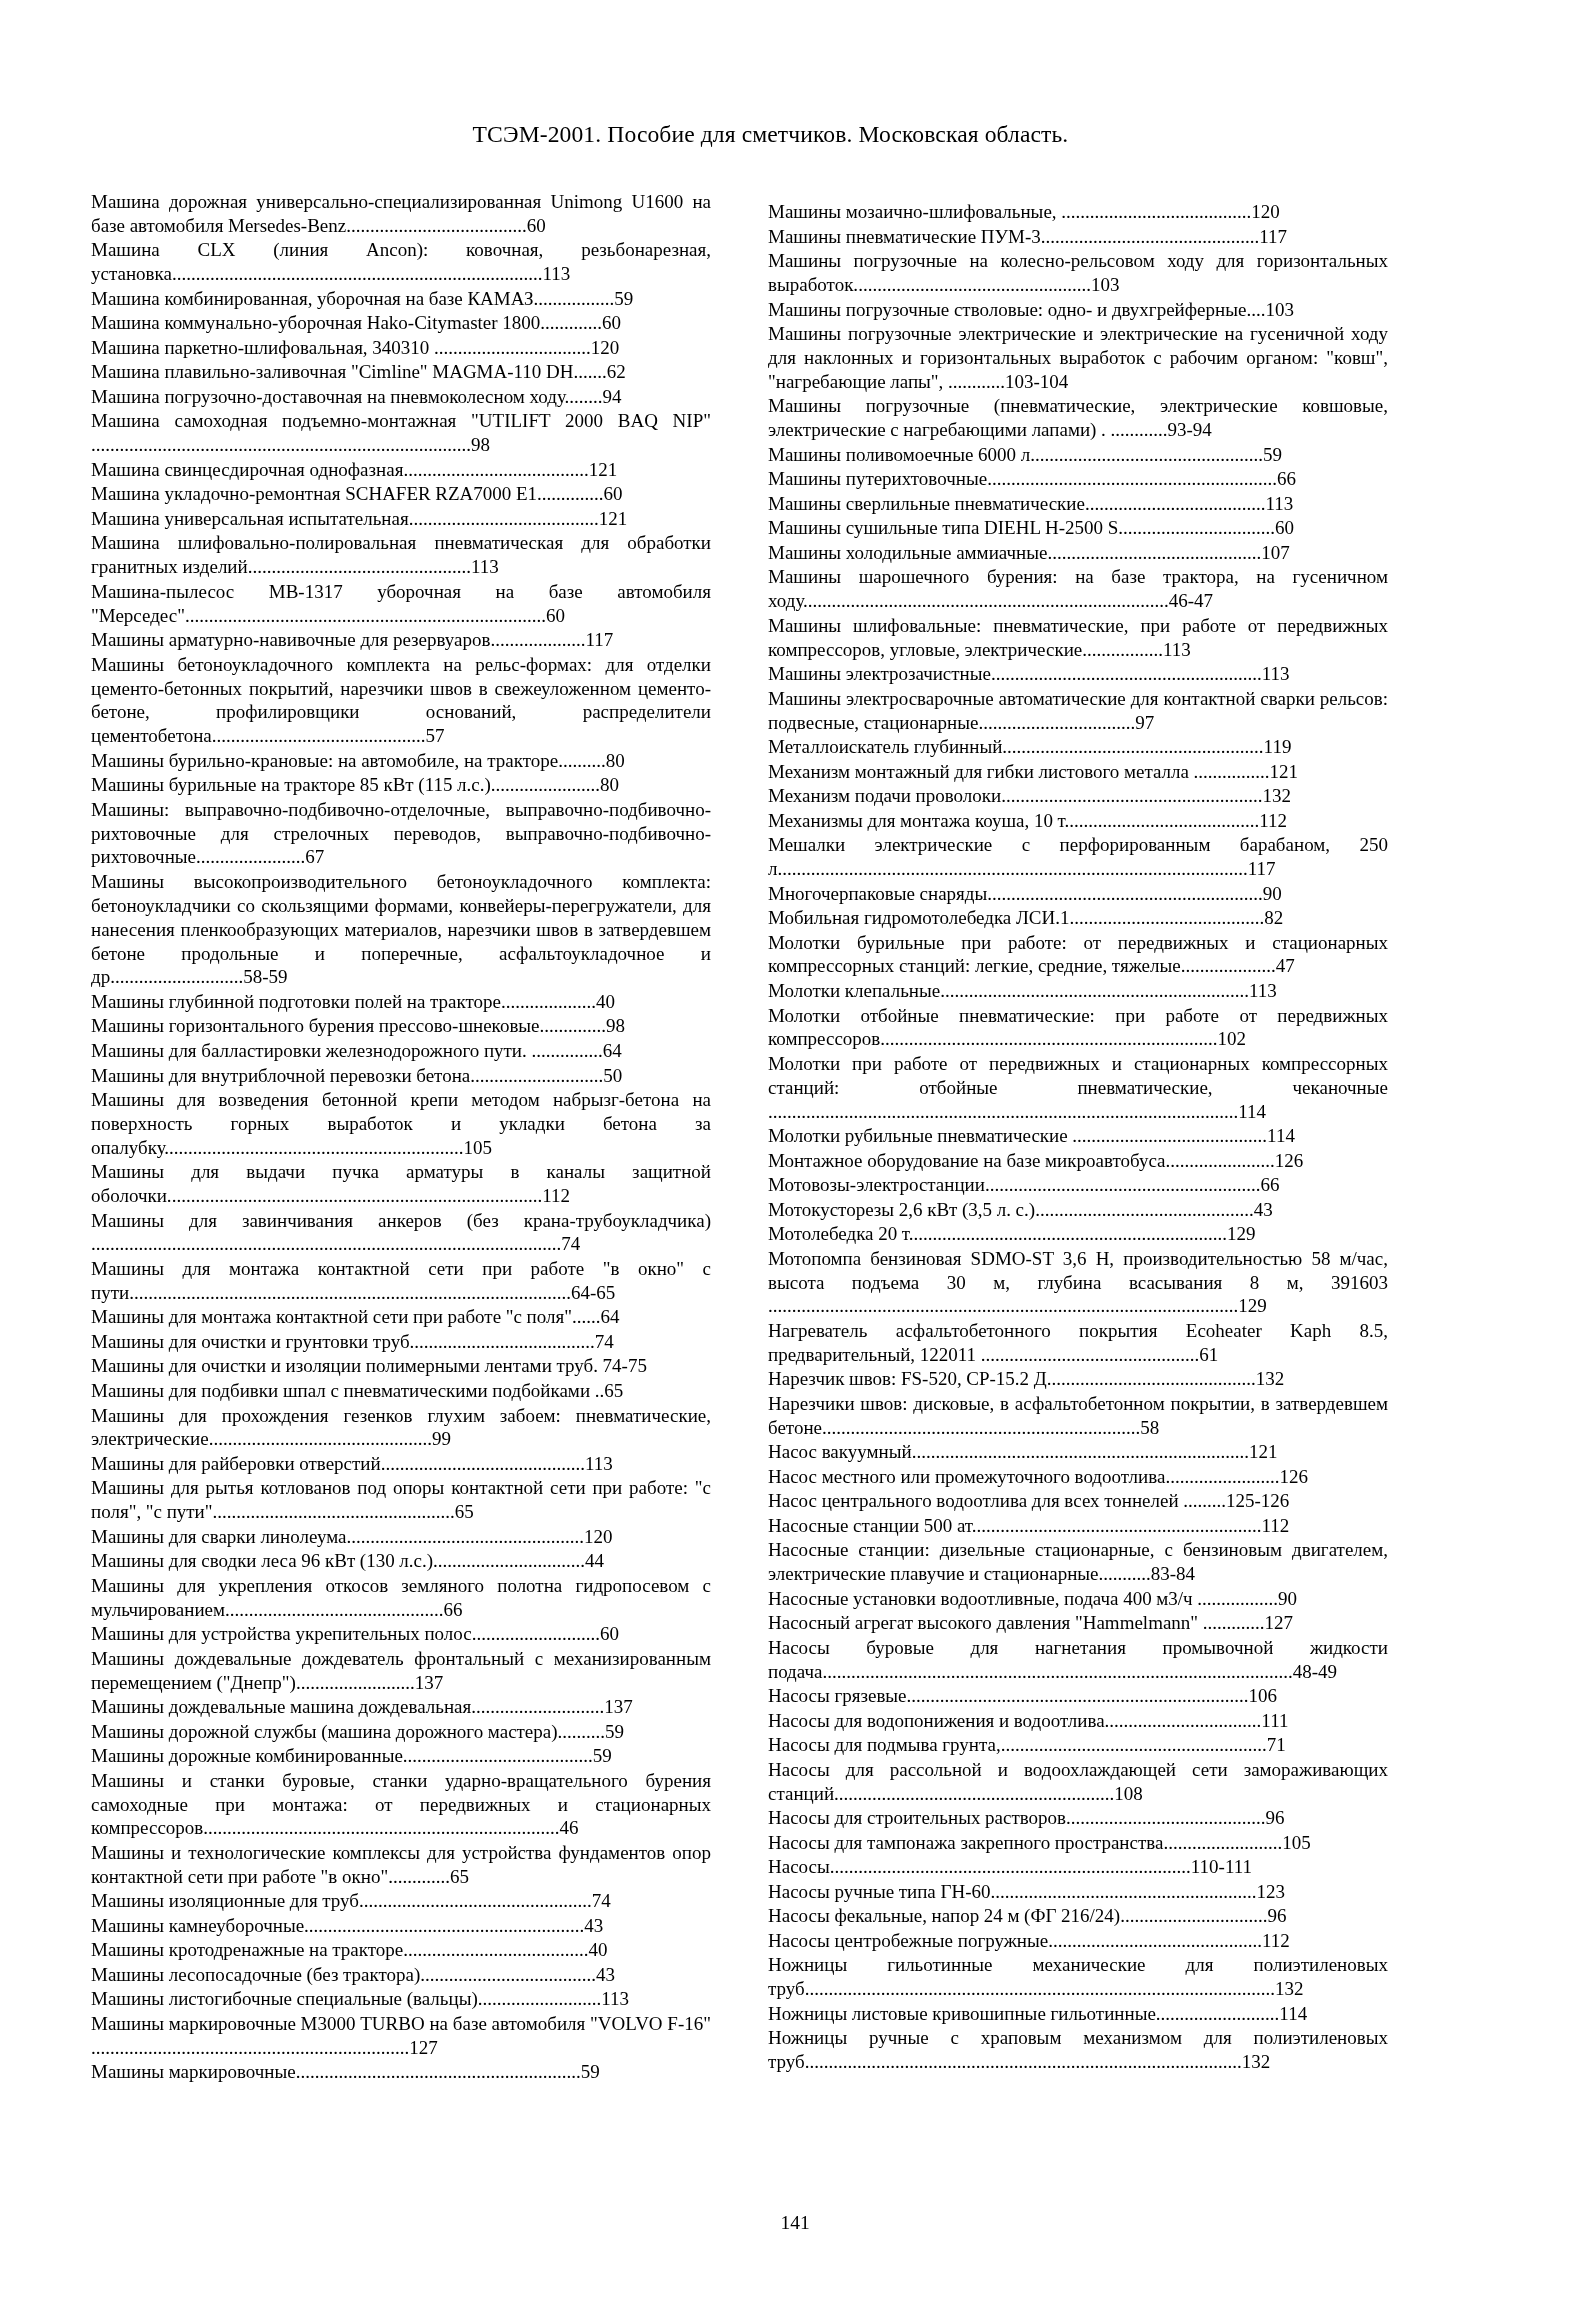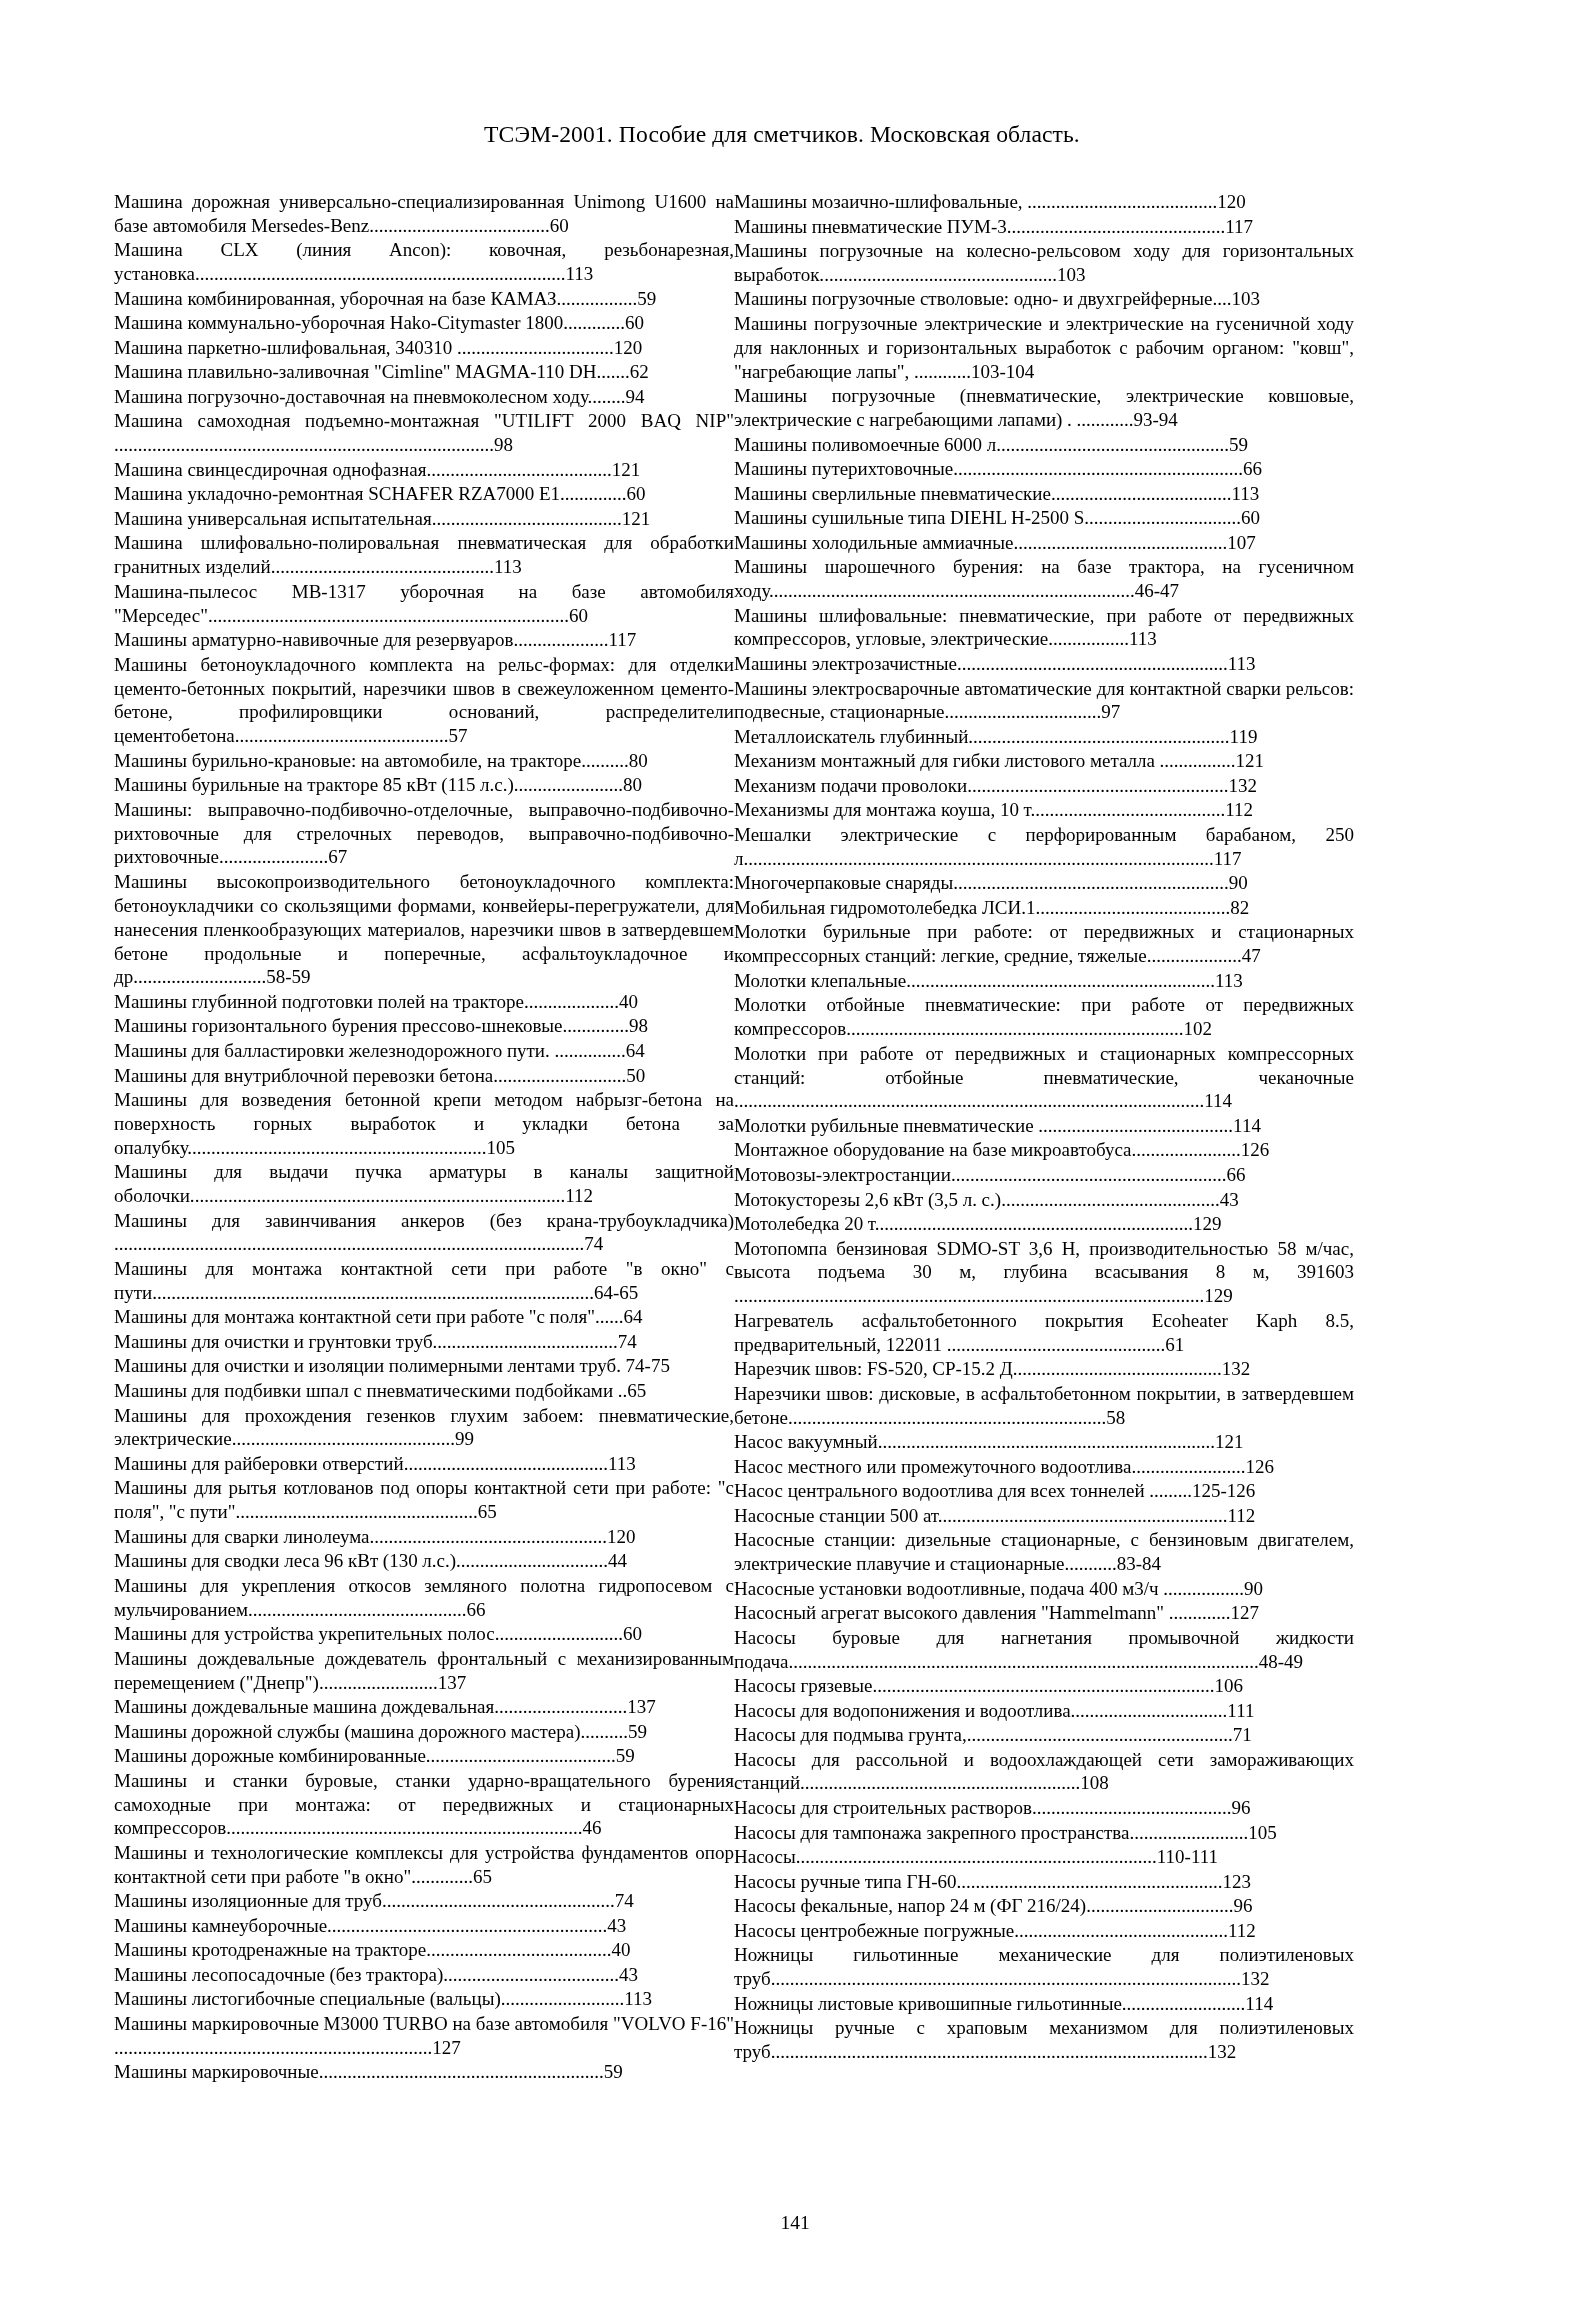--- a/index.html
+++ b/index.html
@@ -13,32 +13,33 @@
     font-family: "Liberation Serif", serif;
     color: #000000;
     position: relative;
   }
   .page {
     position: absolute;
     left: 0; top: 0;
     width: 1591px;
     height: 2307px;
     box-sizing: border-box;
-    padding: 121px 141px 40px 114px;
+    padding: 121px 141px 40px 91px;
   }
   .page-header {
     text-align: center;
     font-size: 23.6px;
     letter-spacing: 0.1px;
     margin-bottom: 42px;
   }
   .columns {
     display: flex;
     flex-direction: row;
-    align-items: flex-start;
+    gap: 57px;
+    align-items: center;
   }
   .col {
     width: 620px;
     flex: 0 0 620px;
   }
   .entry {
     font-size: 19px;
     line-height: 1.255;
     margin: 0 0 0.7px 0;
     text-align: justify;

